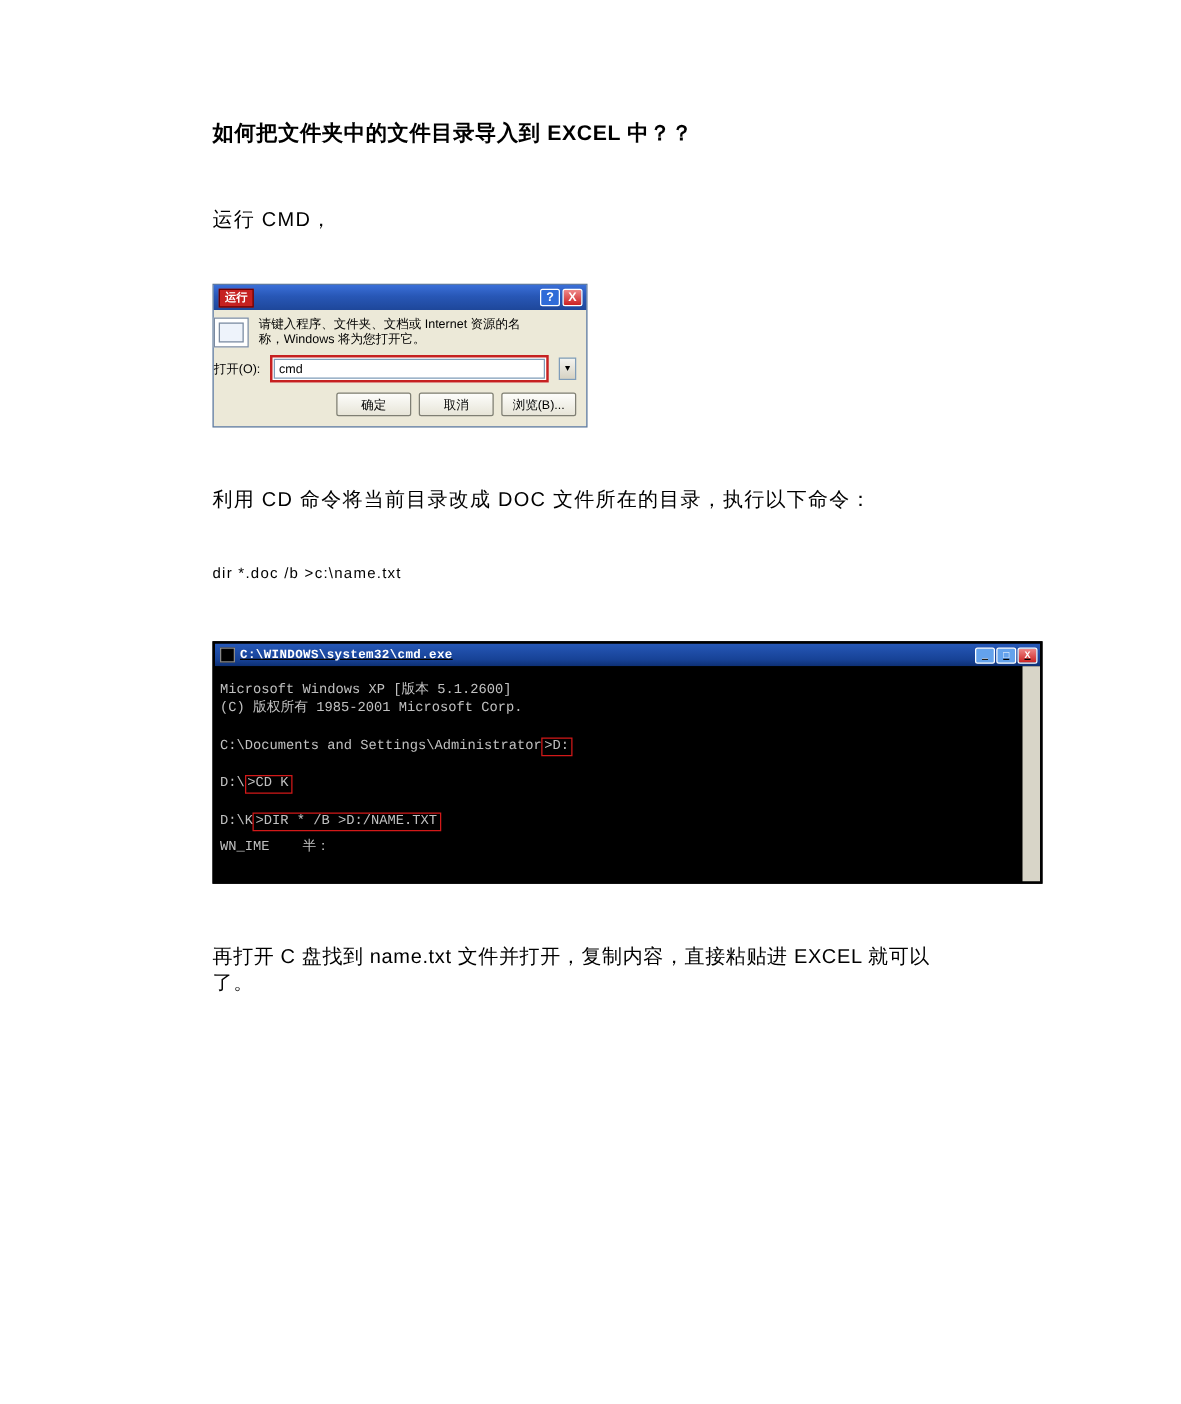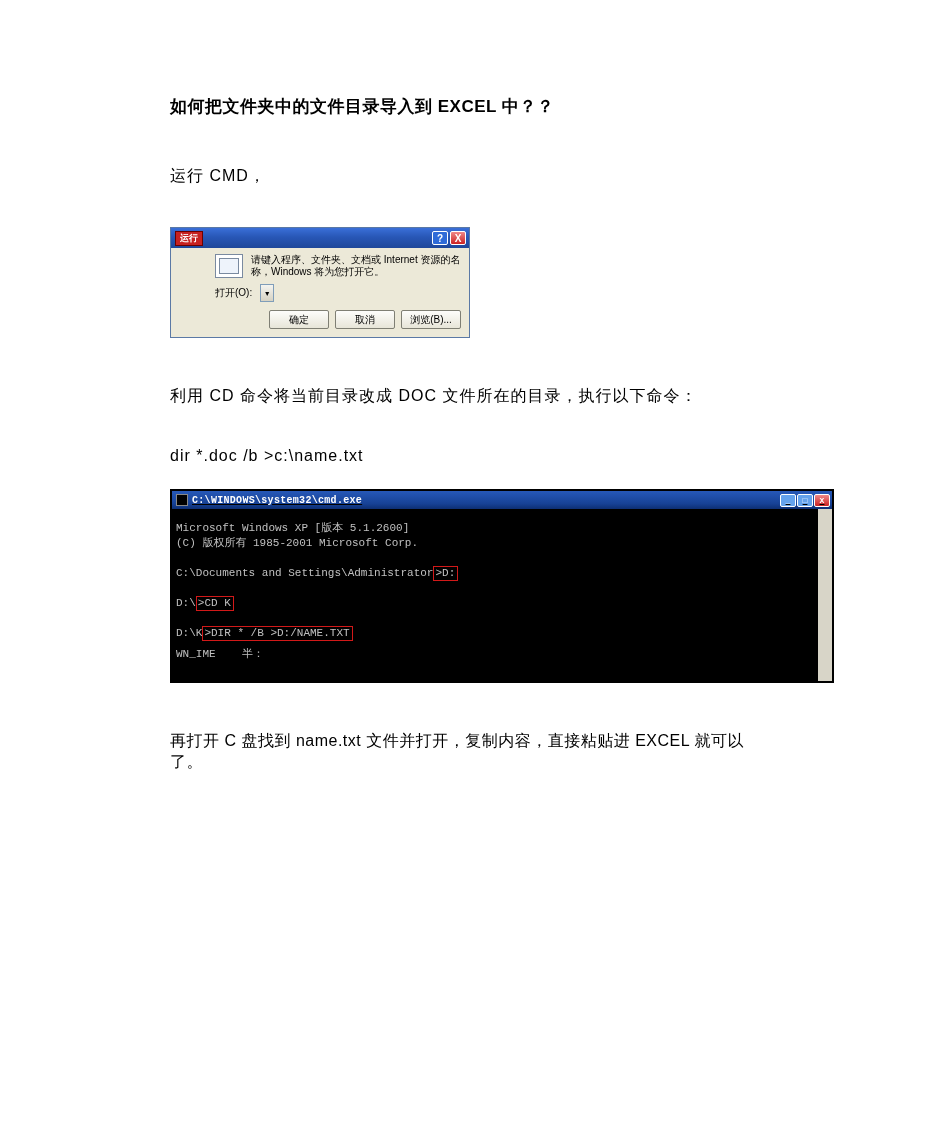--- a/index.html
+++ b/index.html
@@ -16,22 +16,22 @@
     font-weight: bold;
     letter-spacing: 0.5px;
     margin-bottom: 48px;
   }
   .paragraph {
     font-size: 16px;
     margin-bottom: 40px;
     letter-spacing: 1px;
   }
   .code-line {
-    font-size: 16px;
-    margin-bottom: 24px;
+    font-size: 12px;
+    margin-bottom: 48px;
     letter-spacing: 1px;
     font-family: Arial, sans-serif;
   }
 
   
   .run-dialog {
     width: 300px;
     border: 1px solid #5b79a5;
     background: #ece9d8;
     font-size: 10px;
@@ -59,21 +59,21 @@
   .run-winbtn {
     width: 16px; height: 14px;
     border: 1px solid #fff;
     border-radius: 2px;
     display: flex; align-items: center; justify-content: center;
     font-family: Arial, sans-serif;
     font-weight: bold;
   }
   .run-help { background: #2f6bd8; color: #fff; font-size: 10px; }
   .run-close { background: linear-gradient(to bottom,#e88,#c22); color: #fff; font-size: 10px; }
-  .run-body { padding: 6px 8px 8px 16px; margin-left: 28px; }
+  .run-body { padding: 6px 8px 8px 0; }
   .run-desc-row { display: flex; gap: 8px; margin-bottom: 6px; }
   .run-icon {
     width: 28px; height: 24px;
     background: #fff;
     border: 1px solid #7a8aa0;
     position: relative;
   }
   .run-icon::before {
     content: ""; position: absolute; left: 3px; top: 3px; right: 3px; bottom: 3px;
     border: 1px solid #7a8aa0;
@@ -183,20 +183,23 @@
   <div class="run-body">
     <div class="run-desc-row">
       <div class="run-icon"></div>
       <div class="run-desc">
         <span>请键入程序、文件夹、文档或 Internet 资源的名</span><br>
         <span>称，Windows 将为您打开它。</span>
       </div>
     </div>
     <div class="run-input-row">
       <span class="run-open-label">打开(O):</span>
+      <div class="run-input-wrap">
+        <input class="run-input" value="cmd" style="">
+      </div>
       <div class="run-dropdown-btn">▼</div>
     </div>
     <div class="run-buttons">
       <button class="run-btn">确定</button>
       <button class="run-btn">取消</button>
       <button class="run-btn">浏览(B)...</button>
     </div>
   </div>
 </div>
 

